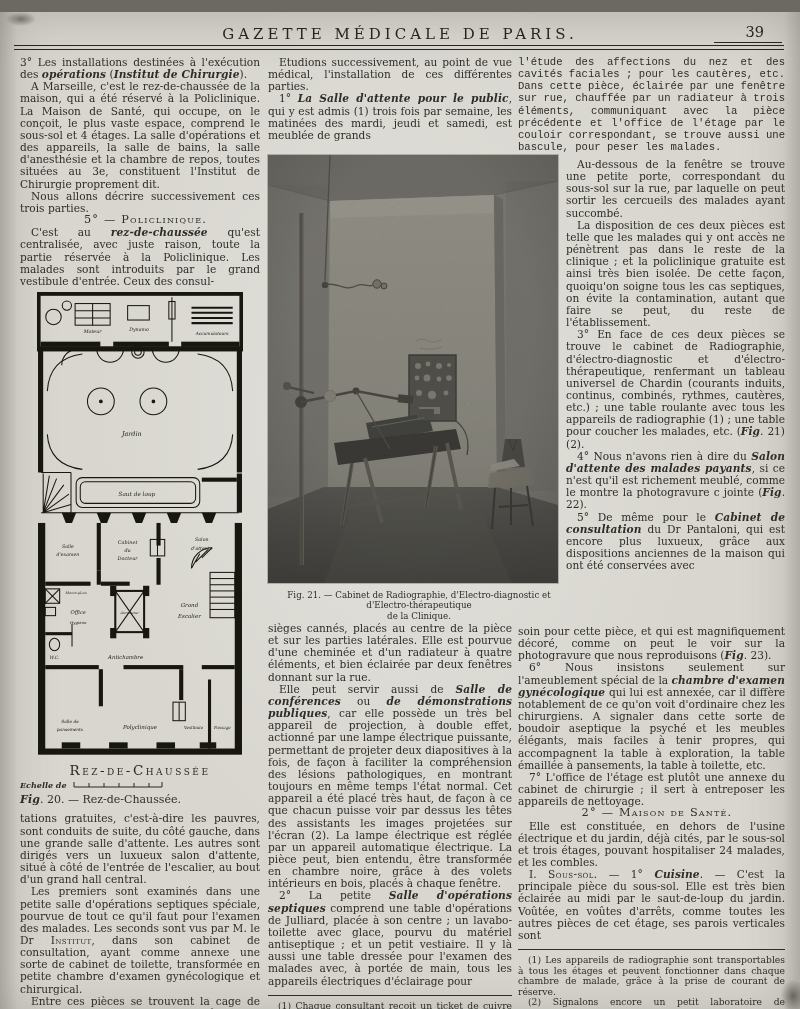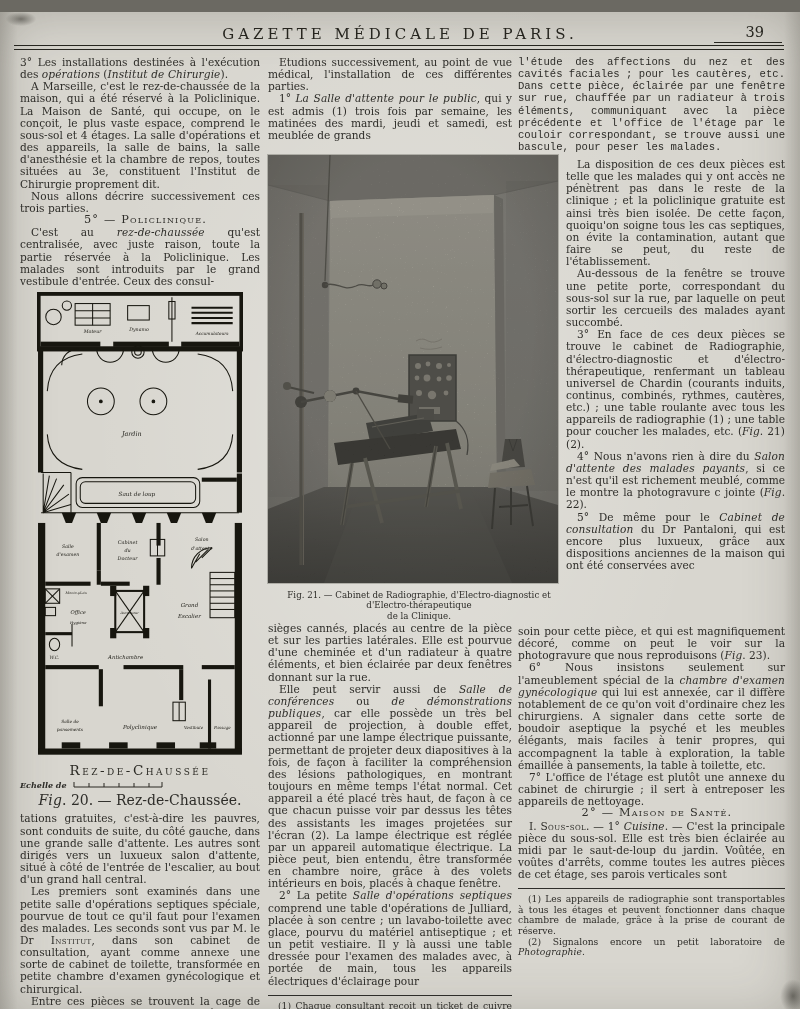--- a/index.html
+++ b/index.html
@@ -20,21 +20,21 @@
     font-size:15px;letter-spacing:4px;color:#26251f;}
   .pagenum{position:absolute;top:12px;right:36px;font-size:14.5px;color:#26251f;}
   .pagenum-rule{position:absolute;top:30px;right:18px;width:68px;border-top:1.4px solid #26251f;}
   .double-rule{position:absolute;top:33px;left:14px;width:770px;height:3.4px;
     border-top:1.7px solid #26251f;border-bottom:1.2px solid #26251f;}
 
   .bt{font-size:10.6px;line-height:12.15px;text-align:justify;color:#2e2d29;}
   .bt p{margin:0;text-indent:11px;}
   .bt p.noind{text-indent:0;}
   .sc{font-variant:small-caps;letter-spacing:.4px;}
-  i{letter-spacing:.1px;}
+  i{letter-spacing:.1px;font-weight:bold;}
   .sect{text-align:center;font-variant:small-caps;letter-spacing:1.2px;
     font-size:11.3px;margin:7px 0 5px;text-indent:0;}
   .fn{font-size:9.2px;line-height:10.6px;text-align:justify;}
   .fn p{margin:0;text-indent:10px;}
   .fnrule{border:none;border-top:1.1px solid #2e2d29;margin:8px 0 5px;width:100%;}
 
   .col{position:absolute;}
   #col1{left:20px;top:44px;width:240px;}
   #col2top{left:268px;top:44px;width:244px;}
   #col3top{left:518px;top:44px;width:267px;font-family:Liberation Mono, monospace;}
@@ -45,21 +45,21 @@
   .photo-wrap{position:absolute;left:268px;top:143px;width:290px;height:428px;
     box-shadow:0 0 0 1px rgba(90,88,80,.35);}
   .fig21-caption{position:absolute;left:270px;top:578px;width:298px;text-align:center;
     font-size:8.7px;line-height:10.3px;color:#2e2d29;}
 
   .plan-figure{margin:5px auto 0;width:206px;}
   .plan-title{text-align:center;font-variant:small-caps;letter-spacing:2.5px;
     font-size:13.5px;margin-top:6px;color:#2a2923;}
   .plan-scale{display:flex;justify-content:flex-start;align-items:center;gap:5px;margin-top:3px;font-weight:bold;}
   .plan-scale .lbl{font-style:italic;font-size:8px;}
-  .fig-caption{text-align:center;font-size:14px;margin-top:3px;margin-bottom:6px;}
+  .fig-caption{text-align:left;font-size:11px;margin-top:3px;margin-bottom:6px;}
 </style>
 </head>
 <body>
 
 <div class="page">
   <div class="edge-smudge"></div>
   <div class="corner-smudge"></div>
 
   <div class="masthead">GAZETTE MÉDICALE DE PARIS.</div>
   <div class="pagenum">39</div>
@@ -365,32 +365,33 @@
       <p>(1) Chaque consultant reçoit un ticket de cuivre nickelé à l'entrée ; c'est le numéro d'ordre.</p>
 
     </div>
   </div>
 
   <div id="col3top" class="col bt">
     <p class="noind">l'étude des affections du nez et des cavités faciales ; pour les cautères, etc. Dans cette pièce, éclairée par une fenêtre sur rue, chauffée par un radiateur à trois éléments, communiquant avec la pièce précédente et l'office de l'étage par le couloir correspondant, se trouve aussi une bascule, pour peser les malades.</p>
   </div>
 
   <div id="col3narrow" class="col bt">
+    <p>Au-dessous de la fenêtre se trouve une petite porte, correspondant du sous-sol sur la rue, par laquelle on peut sortir les cercueils des malades ayant succombé.</p>
     <p>La disposition de ces deux pièces est telle que les malades qui y ont accès ne pénètrent pas dans le reste de la clinique ; et la policlinique gratuite est ainsi très bien isolée. De cette façon, quoiqu'on soigne tous les cas septiques, on évite la contamination, autant que faire se peut, du reste de l'établissement.</p>
-    <p>Au-dessous de la fenêtre se trouve une petite porte, correspondant du sous-sol sur la rue, par laquelle on peut sortir les cercueils des malades ayant succombé.</p>
     <p>3° En face de ces deux pièces se trouve le cabinet de Radiographie, d'électro-diagnostic et d'électro-thérapeutique, renfermant un tableau universel de Chardin (courants induits, continus, combinés, rythmes, cautères, etc.) ; une table roulante avec tous les appareils de radiographie (1) ; une table pour coucher les malades, etc. (<i>Fig</i>. 21) (2).</p>
     <p>4° Nous n'avons rien à dire du <i>Salon d'attente des malades payants</i>, si ce n'est qu'il est richement meublé, comme le montre la photogravure c jointe (<i>Fig</i>. 22).</p>
     <p>5° De même pour le <i>Cabinet de consultation</i> du Dr Pantaloni, qui est encore plus luxueux, grâce aux dispositions anciennes de la maison qui ont été conservées avec</p>
   </div>
 
   <div id="col3bot" class="col bt">
     <p class="noind">soin pour cette pièce, et qui est magnifiquement décoré, comme on peut le voir sur la photogravure que nous reproduisons (<i>Fig</i>. 23).</p>
     <p>6° Nous insistons seulement sur l'ameublement spécial de la <i>chambre d'examen gynécologique</i> qui lui est annexée, car il diffère notablement de ce qu'on voit d'ordinaire chez les chirurgiens. A signaler dans cette sorte de boudoir aseptique la psyché et les meubles élégants, mais faciles à tenir propres, qui accompagnent la table à exploration, la table émaillée à pansements, la table à toilette, etc.</p>
     <p>7° L'office de l'étage est plutôt une annexe du cabinet de chirurgie ; il sert à entreposer les appareils de nettoyage.</p>
     <p class="sect">2° — Maison de Santé.</p>
+    <p>Elle est constituée, en dehors de l'usine électrique et du jardin, déjà cités, par le sous-sol et trois étages, pouvant hospitaliser 24 malades, et les combles.</p>
     <p>I. <span class="sc">Sous-sol</span>. — 1° <i>Cuisine</i>. — C'est la principale pièce du sous-sol. Elle est très bien éclairée au midi par le saut-de-loup du jardin. Voûtée, en voûtes d'arrêts, comme toutes les autres pièces de cet étage, ses parois verticales sont</p>
     <hr class="fnrule">
     <div class="fn">
       <p>(1) Les appareils de radiographie sont transportables à tous les étages et peuvent fonctionner dans chaque chambre de malade, grâce à la prise de courant de réserve.</p>
       <p>(2) Signalons encore un petit laboratoire de <i>Photographie</i>.</p>
     </div>
   </div>
 </div>
 
 </body></html>

